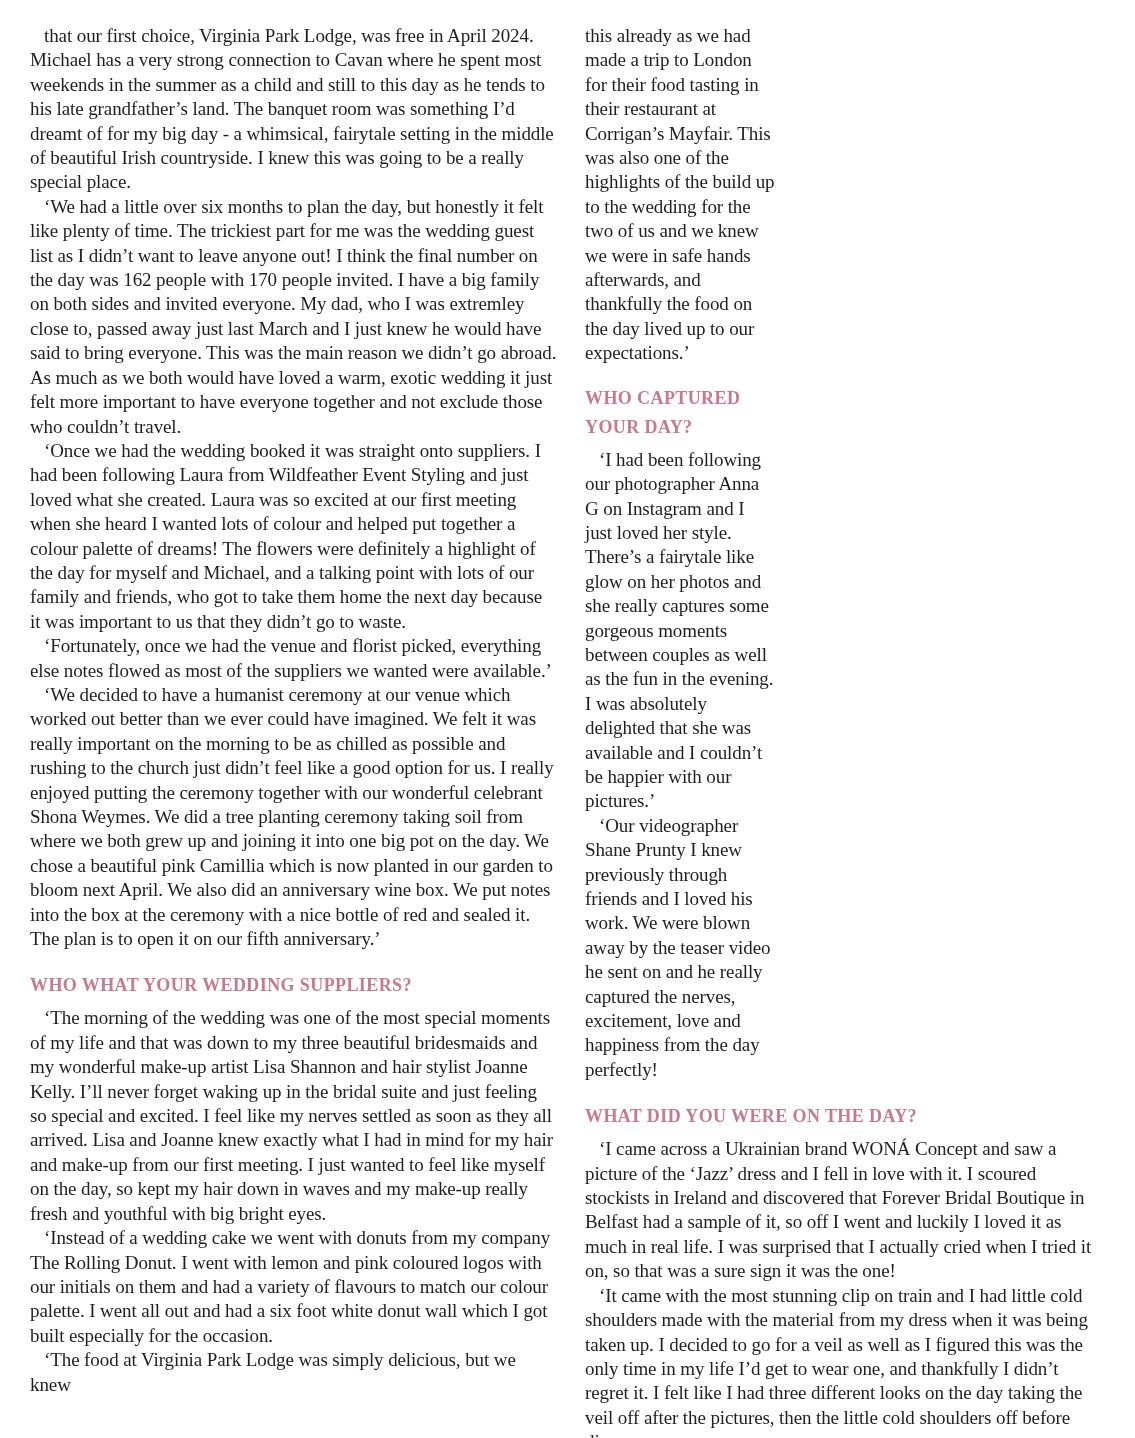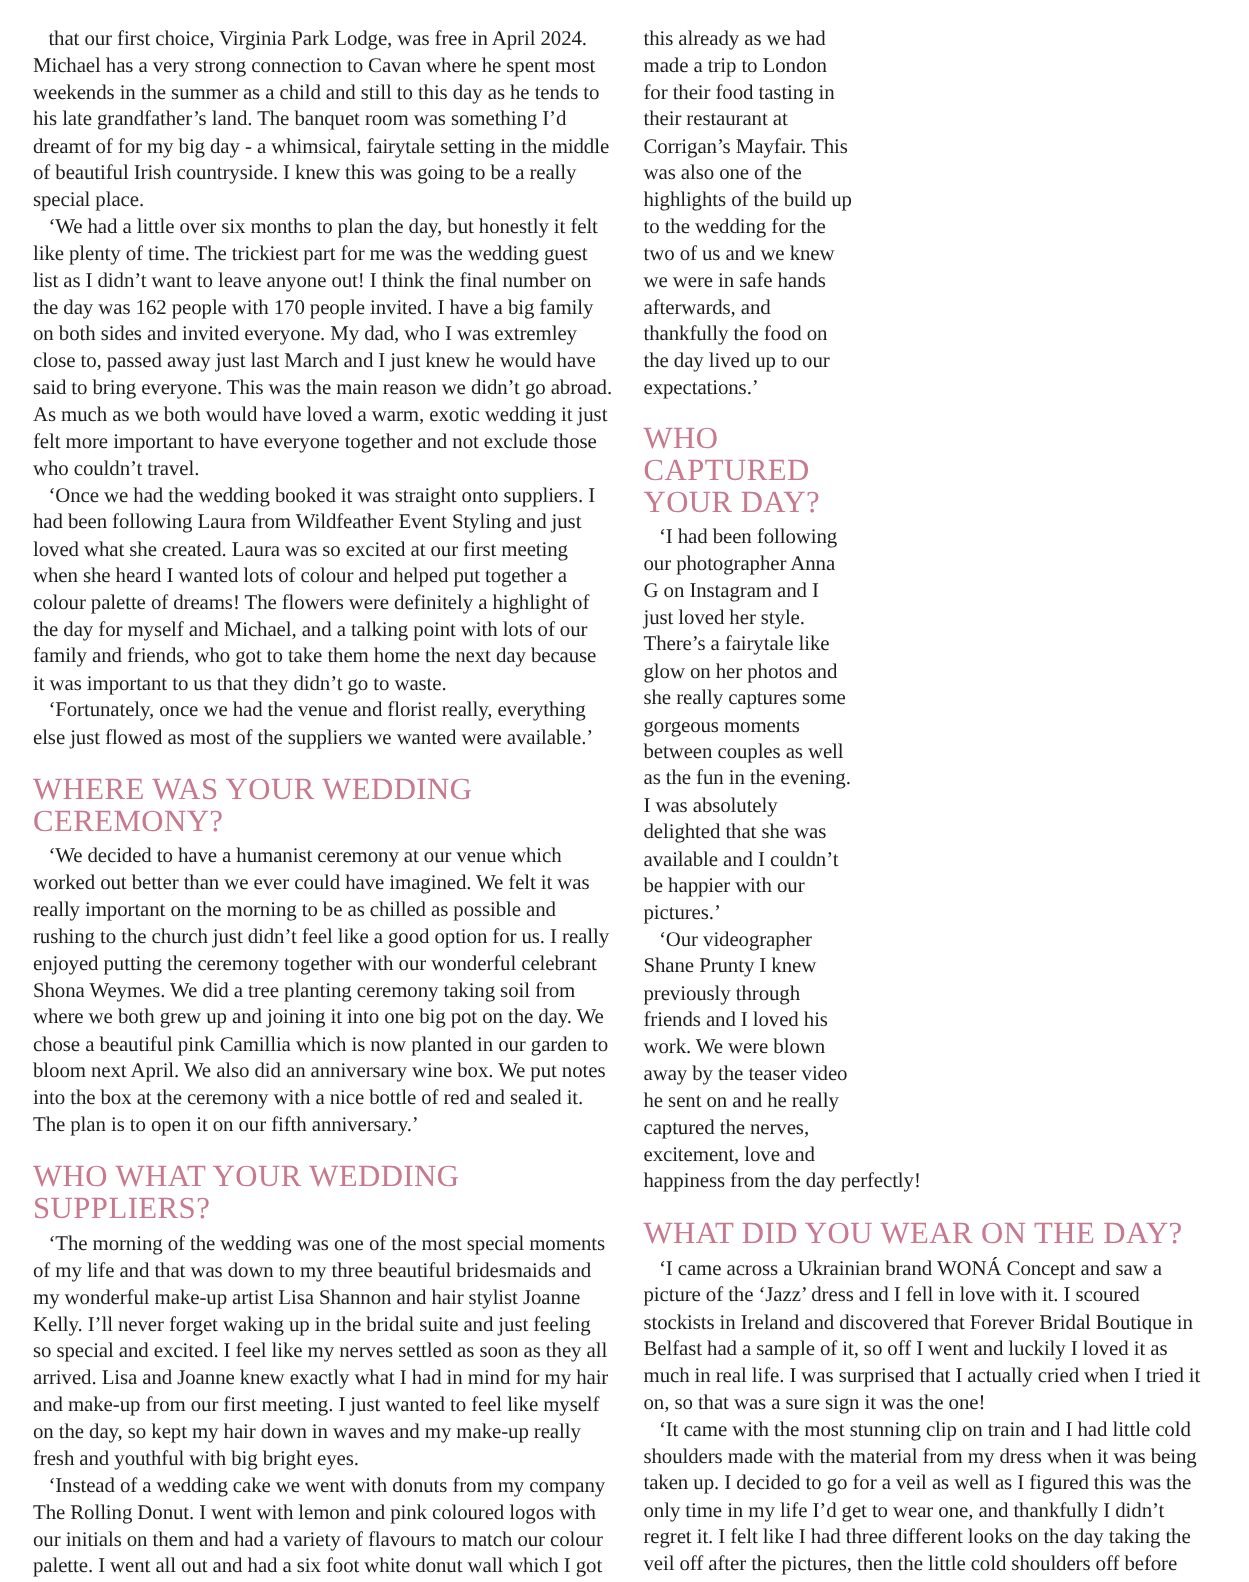--- a/index.html
+++ b/index.html
@@ -26,56 +26,55 @@
   p.body {
     margin: 0;
     font-size: 19px;
     line-height: 24.4px;
     letter-spacing: -0.1px;
     text-align: left;
   }
   p.indent { text-indent: 14px; }
   h2.heading {
     margin: 20px 0 6px 0;
-    font-size: 28px;
+    font-size: 18px;
     line-height: 29px;
-    font-weight: 400;
+    font-weight: 700;
     letter-spacing: 0.4px;
     color: var(--heading-accent, #c7798f);
   }
   h2.heading.first { margin-top: 18px; }
   .photo-spacer {
     float: right;
     width: 330px;
     height: 1026px;
     background: transparent;
   }
 </style>
 </head>
 <body>
 
 <div class="page">
 
   <div class="col left">
     <p class="body indent">that our first choice, Virginia Park Lodge, was free in April 2024. Michael has a very strong connection to Cavan where he spent most weekends in the summer as a child and still to this day as he tends to his late grandfather’s land. The banquet room was something I’d dreamt of for my big day - a whimsical, fairytale setting in the middle of beautiful Irish countryside. I knew this was going to be a really special place.</p>
     <p class="body indent">‘We had a little over six months to plan the day, but honestly it felt like plenty of time. The trickiest part for me was the wedding guest list as I didn’t want to leave anyone out! I think the final number on the day was 162 people with 170 people invited. I have a big family on both sides and invited everyone. My dad, who I was extremley close to, passed away just last March and I just knew he would have said to bring everyone. This was the main reason we didn’t go abroad. As much as we both would have loved a warm, exotic wedding it just felt more important to have everyone together and not exclude those who couldn’t travel.</p>
     <p class="body indent">‘Once we had the wedding booked it was straight onto suppliers. I had been following Laura from Wildfeather Event Styling and just loved what she created. Laura was so excited at our first meeting when she heard I wanted lots of colour and helped put together a colour palette of dreams! The flowers were definitely a highlight of the day for myself and Michael, and a talking point with lots of our family and friends, who got to take them home the next day because it was important to us that they didn’t go to waste.</p>
-    <p class="body indent">‘Fortunately, once we had the venue and florist really, everything else just flowed as most of the suppliers we wanted were available.’</p>
-    <h2 class="heading">WHERE WAS YOUR WEDDING CEREMONY?</h2>
+    <p class="body indent">‘Fortunately, once we had the venue and florist picked, everything else notes flowed as most of the suppliers we wanted were available.’</p>
     <p class="body indent">‘We decided to have a humanist ceremony at our venue which worked out better than we ever could have imagined. We felt it was really important on the morning to be as chilled as possible and rushing to the church just didn’t feel like a good option for us. I really enjoyed putting the ceremony together with our wonderful celebrant Shona Weymes. We did a tree planting ceremony taking soil from where we both grew up and joining it into one big pot on the day. We chose a beautiful pink Camillia which is now planted in our garden to bloom next April. We also did an anniversary wine box. We put notes into the box at the ceremony with a nice bottle of red and sealed it. The plan is to open it on our fifth anniversary.’</p>
     <h2 class="heading">WHO WHAT YOUR WEDDING SUPPLIERS?</h2>
     <p class="body indent">‘The morning of the wedding was one of the most special moments of my life and that was down to my three beautiful bridesmaids and my wonderful make-up artist Lisa Shannon and hair stylist Joanne Kelly. I’ll never forget waking up in the bridal suite and just feeling so special and excited. I feel like my nerves settled as soon as they all arrived. Lisa and Joanne knew exactly what I had in mind for my hair and make-up from our first meeting. I just wanted to feel like myself on the day, so kept my hair down in waves and my make-up really fresh and youthful with big bright eyes.</p>
     <p class="body indent">‘Instead of a wedding cake we went with donuts from my company The Rolling Donut. I went with lemon and pink coloured logos with our initials on them and had a variety of flavours to match our colour palette. I went all out and had a six foot white donut wall which I got built especially for the occasion.</p>
     <p class="body indent">‘The food at Virginia Park Lodge was simply delicious, but we knew</p>
   </div>
 
   <div class="col right">
     <div class="photo-spacer"></div>
     <p class="body">this already as we had made a trip to London for their food tasting in their restaurant at Corrigan’s Mayfair. This was also one of the highlights of the build up to the wedding for the two of us and we knew we were in safe hands afterwards, and thankfully the food on the day lived up to our expectations.’</p>
     <h2 class="heading first">WHO CAPTURED YOUR DAY?</h2>
     <p class="body indent">‘I had been following our photographer Anna G on Instagram and I just loved her style. There’s a fairytale like glow on her photos and she really captures some gorgeous moments between couples as well as the fun in the evening. I was absolutely delighted that she was available and I couldn’t be happier with our pictures.’</p>
     <p class="body indent">‘Our videographer Shane Prunty I knew previously through friends and I loved his work. We were blown away by the teaser video he sent on and he really captured the nerves, excitement, love and happiness from the day perfectly!</p>
-    <h2 class="heading">WHAT DID YOU WEAR ON THE DAY?</h2>
+    <h2 class="heading">WHAT DID YOU WERE ON THE DAY?</h2>
     <p class="body indent">‘I came across a Ukrainian brand WONÁ Concept and saw a picture of the ‘Jazz’ dress and I fell in love with it. I scoured stockists in Ireland and discovered that Forever Bridal Boutique in Belfast had a sample of it, so off I went and luckily I loved it as much in real life. I was surprised that I actually cried when I tried it on, so that was a sure sign it was the one!</p>
     <p class="body indent">‘It came with the most stunning clip on train and I had little cold shoulders made with the material from my dress when it was being taken up. I decided to go for a veil as well as I figured this was the only time in my life I’d get to wear one, and thankfully I didn’t regret it. I felt like I had three different looks on the day taking the veil off after the pictures, then the little cold shoulders off before dinner,</p>
   </div>
 
 </div>
 
 </body></html>

